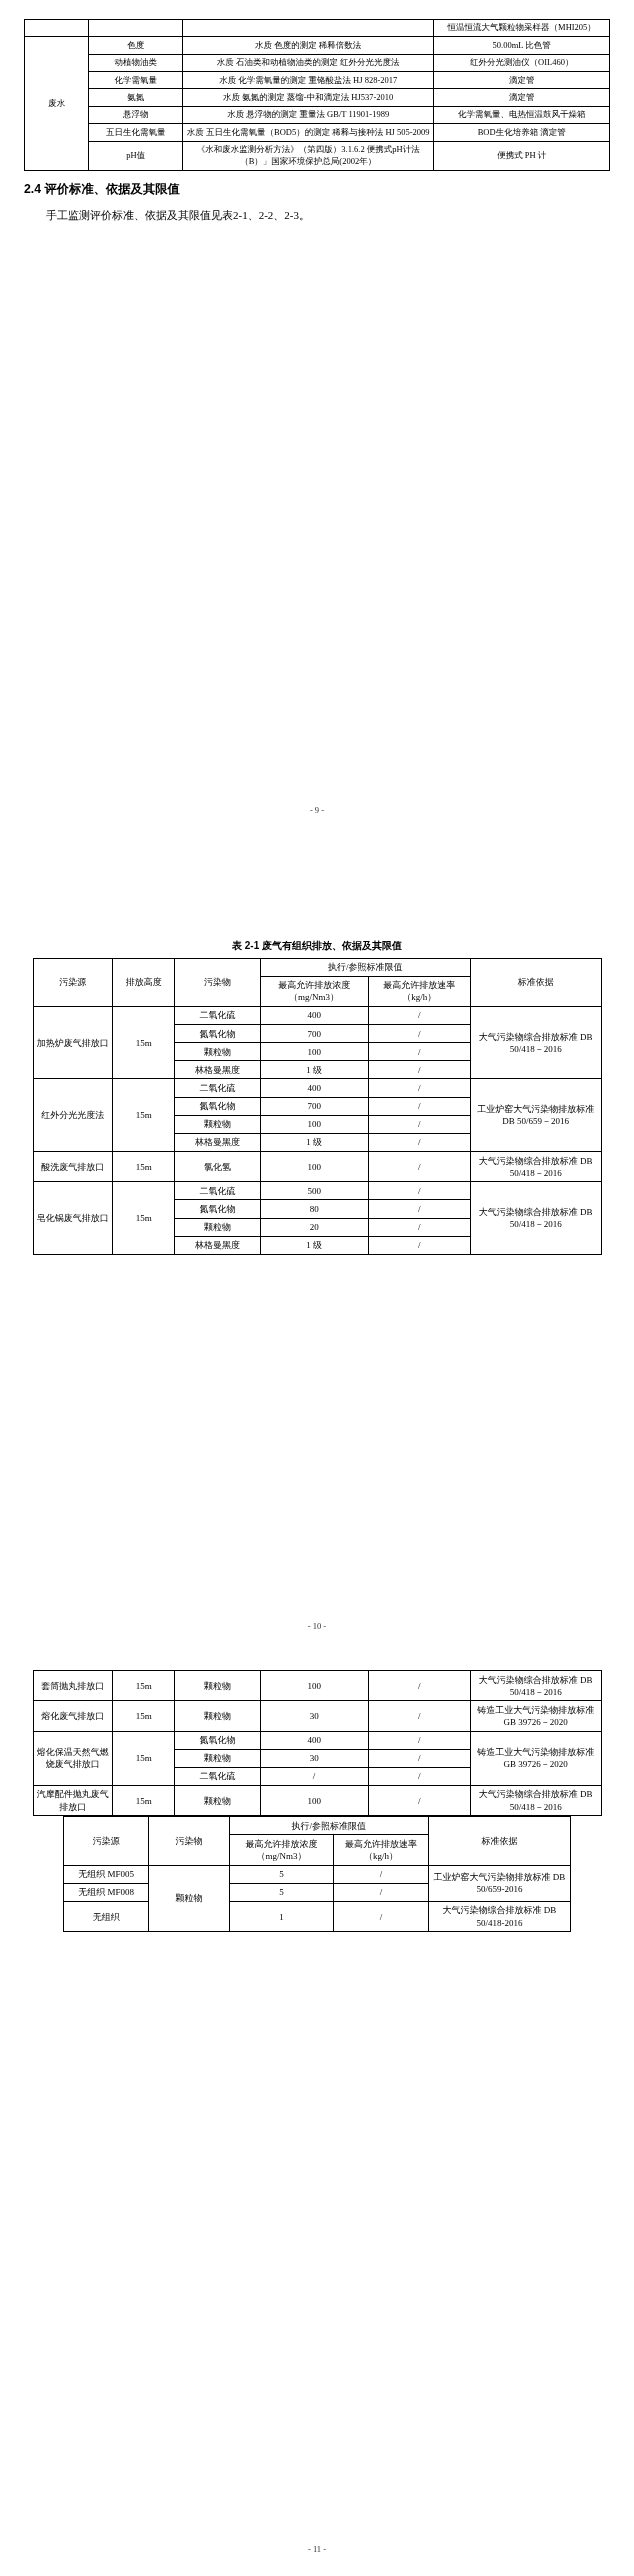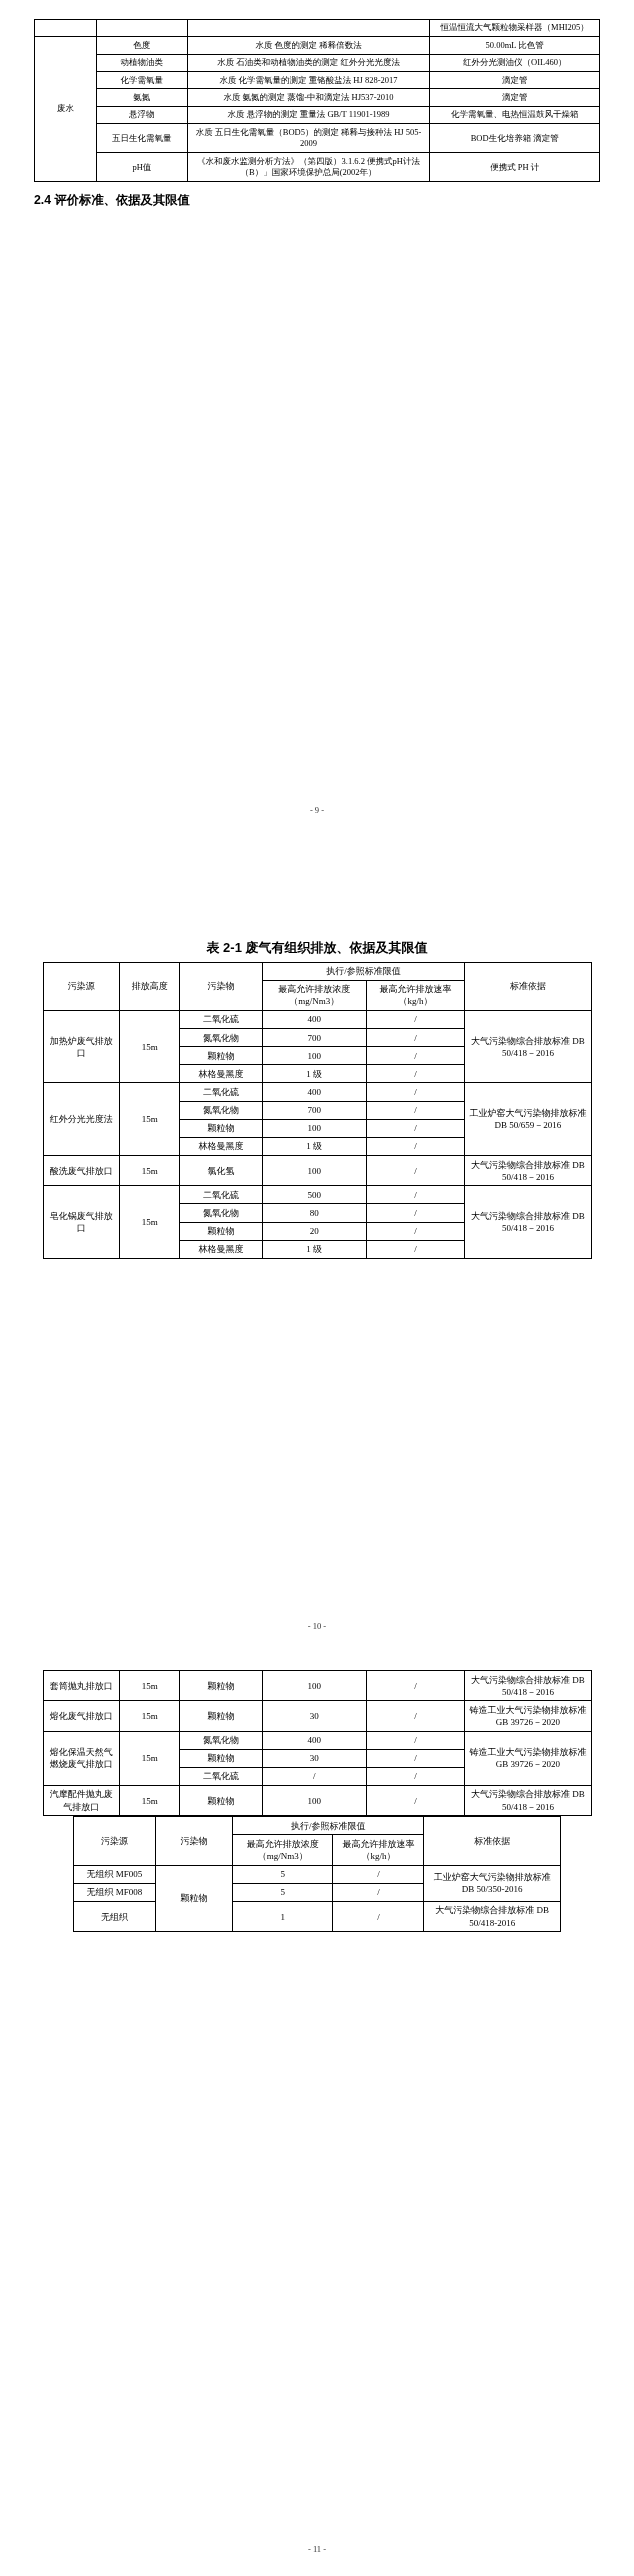--- a/index.html
+++ b/index.html
@@ -10,21 +10,21 @@
   body {
     width: 634px;
     font-family: "Liberation Serif", "DejaVu Serif", serif;
     color: #000;
   }
   .page {
     width: 634px;
     box-sizing: border-box;
     background: #ffffff;
     position: relative;
-    padding: 0 34px;
+    padding: 0 24px;
   }
   .page-1 { height: 837px; padding-top: 18.6px; }
   .page-2 { height: 816px; padding-top: 93px; }
   .page-3 { height: 923px; padding-top: 17px; }
   .gap {
     height: 0px;
   }
   table {
     border-collapse: collapse;
     width: 100%;
@@ -56,21 +56,21 @@
     position: absolute;
     bottom: 22px;
     left: 0;
     width: 634px;
     text-align: center;
     font-size: 8.5px;
     color: #333;
   }
   .tbl-caption {
     text-align: center;
-    font-size: 13px;
+    font-size: 10px;
     font-weight: bold;
     margin: 8.5px 0 5px 0;
     font-family: "Liberation Sans", sans-serif;
   }
   .tbl-wrap { padding: 0 8.5px; }
   .tbl-wrap-2 { padding: 0 39px; }
 </style>
 </head>
 <body>
 
@@ -123,20 +123,21 @@
       </tr>
       <tr>
         <td>pH值</td>
         <td>《水和废水监测分析方法》（第四版）3.1.6.2 便携式pH计法（B）」国家环境保护总局(2002年）</td>
         <td>便携式 PH 计</td>
       </tr>
     </tbody>
   </table>
 
   <div class="section-title">2.4  评价标准、依据及其限值</div>
+  <div class="para">手工监测评价标准、依据及其限值见表2-1、2-2、2-3。</div>
 
   <div class="pagenum">- 9 -</div>
 </div>
 
 <div class="gap"></div>
 
 <div class="page page-2">
 
   <div class="tbl-caption">表 2-1   废气有组织排放、依据及其限值</div>
 
@@ -330,21 +331,21 @@
       </tr>
       <tr>
         <td>最高允许排放浓度（mg/Nm3）</td>
         <td>最高允许排放速率（kg/h）</td>
       </tr>
       <tr>
         <td>无组织 MF005</td>
         <td rowspan="3">颗粒物</td>
         <td>5</td>
         <td>/</td>
-        <td rowspan="2">工业炉窑大气污染物排放标准 DB 50/350-2016</td>
+        <td rowspan="2">工业炉窑大气污染物排放标准 DB 50/659-2016</td>
       </tr>
       <tr>
         <td>无组织 MF008</td>
         <td>5</td>
         <td>/</td>
       </tr>
       <tr>
         <td>无组织</td>
         <td>1</td>
         <td>/</td>

